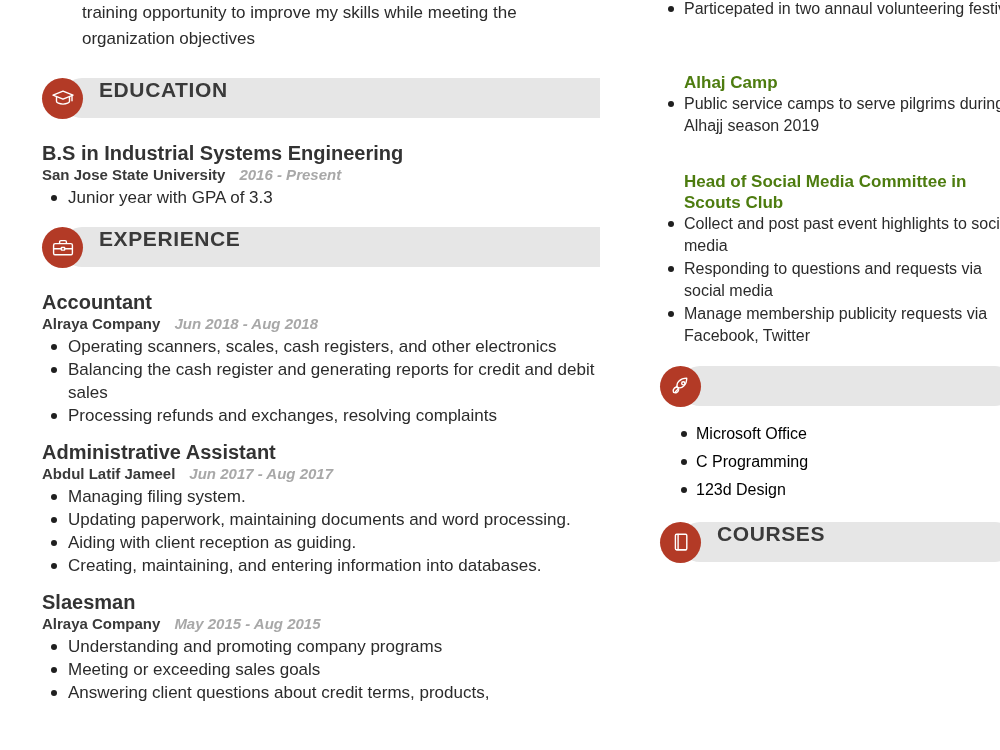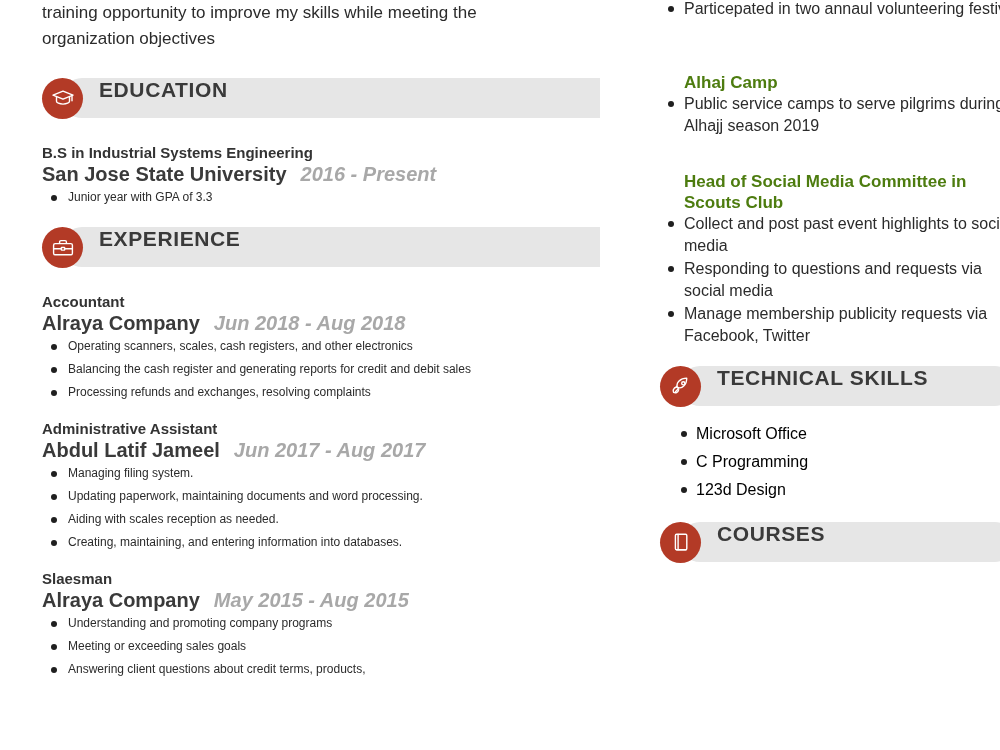--- a/index.html
+++ b/index.html
@@ -89,33 +89,33 @@
   }
 
   
   .intro {
     font-size: 17px;
     line-height: 26px;
     color: #2b2b2b;
     margin: 0;
     padding-top: 0;
   }
-  .intro div { white-space: nowrap; }
+  .intro div { white-space: nowrap; margin-left: 40px; }
 
   
   .entry { margin-top: 14px; }
   .entry-title {
-    font-size: 15px;
+    font-size: 20px;
     font-weight: 700;
     color: #333333;
     line-height: 22px;
     margin: 0 0 1px 0;
   }
   .entry-meta {
-    font-size: 20px;
+    font-size: 15px;
     line-height: 19px;
     margin: 0 0 2px 0;
     white-space: nowrap;
   }
   .entry-org {
     font-weight: 700;
     color: #3a3a3a;
   }
   .entry-dates {
     font-style: italic;
@@ -125,21 +125,21 @@
   }
 
   ul.bullets {
     list-style: none;
     margin: 0;
     padding: 0;
   }
   ul.bullets li {
     position: relative;
     padding-left: 26px;
-    font-size: 12px;
+    font-size: 17px;
     line-height: 23px;
     color: #2b2b2b;
     margin: 0 0 0 0;
   }
   ul.bullets li::before {
     content: "";
     position: absolute;
     left: 9px;
     top: 9px;
     width: 6px;
@@ -263,21 +263,21 @@
     </div>
 
     <div class="entry">
       <div class="entry-title">Administrative Assistant</div>
       <div class="entry-meta">
         <span class="entry-org">Abdul Latif Jameel</span><span class="entry-dates">Jun 2017 - Aug 2017</span>
       </div>
       <ul class="bullets">
         <li>Managing filing system.</li>
         <li>Updating paperwork, maintaining documents and word processing.</li>
-        <li>Aiding with scales reception as needed.</li>
+        <li>Aiding with client reception as guiding.</li>
         <li>Creating, maintaining, and entering information into databases.</li>
       </ul>
     </div>
 
     <div class="entry">
       <div class="entry-title">Slaesman</div>
       <div class="entry-meta">
         <span class="entry-org">Alraya Company</span><span class="entry-dates">May 2015 - Aug 2015</span>
       </div>
       <ul class="bullets">
@@ -319,21 +319,20 @@
     <div class="section-head">
       <div class="section-pill"></div>
       <div class="section-badge">
         <svg width="24" height="24" viewBox="0 0 24 24" fill="none" stroke="#ffffff" stroke-width="1.4" stroke-linecap="round" stroke-linejoin="round">
           <path d="M9.6 14.6c-1.9-1.9-1.7-5.2.5-7.4 2.2-2.2 5.3-3.1 7.9-3.1.1 2.7-.8 5.8-3 8-2.2 2.2-5.5 2.4-7.4.5z" transform="translate(-0.3,0)"></path>
           <circle cx="14.3" cy="9.3" r="1.6"></circle>
           <path d="M8.6 15.5 6.4 17.7"></path>
           <path d="M7.3 13.3c-1.3.2-2.3.9-2.8 2.1-.4.9-.4 2 .1 3 1 .5 2.1.5 3 .1 1.2-.5 1.9-1.5 2.1-2.8"></path>
         </svg>
       </div>
-      <div class="section-title">TECHNICAL SKILLS</div>
     </div>
 
     <ul class="skills">
       <li>Microsoft Office</li>
       <li>C Programming</li>
       <li>123d Design</li>
     </ul>
 
     <div class="spacer-md"></div>
 

